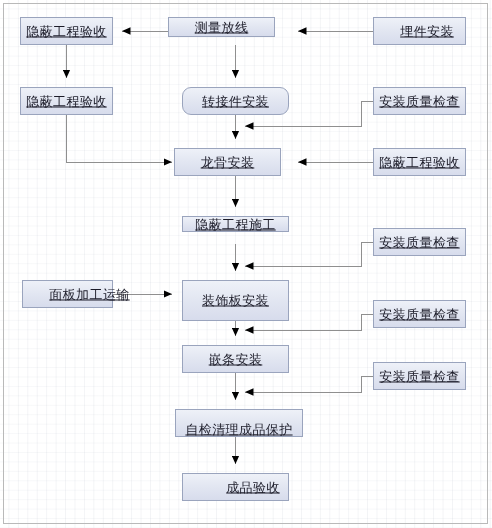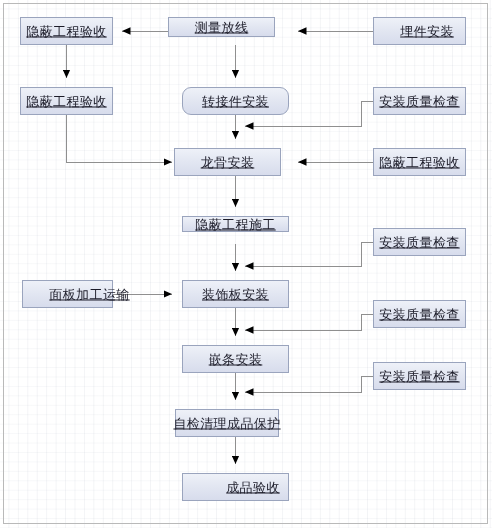--- a/index.html
+++ b/index.html
@@ -150,33 +150,33 @@
       </div>
       <div class="node" style="left: 182px; top: 216px; width: 107px; height: 16px;">
         <span class="node-label">隐蔽工程施工</span>
       </div>
       <div class="node" style="left: 373px; top: 228px; width: 93px; height: 28px;">
         <span class="node-label">安装质量检查</span>
       </div>
       <div class="node" style="left: 22px; top: 280px; width: 91px; height: 28px; padding-left: 44px;">
         <span class="node-label">面板加工运输</span>
       </div>
-      <div class="node" style="left: 182px; top: 280px; width: 107px; height: 28px;">
+      <div class="node" style="left: 182px; top: 280px; width: 107px; height: 41px;">
         <span class="node-label">装饰板安装</span>
       </div>
       <div class="node" style="left: 373px; top: 300px; width: 93px; height: 28px;">
         <span class="node-label">安装质量检查</span>
       </div>
       <div class="node" style="left: 182px; top: 345px; width: 107px; height: 28px;">
         <span class="node-label">嵌条安装</span>
       </div>
       <div class="node" style="left: 373px; top: 362px; width: 93px; height: 28px;">
         <span class="node-label">安装质量检查</span>
       </div>
-      <div class="node" style="left: 175px; top: 409px; width: 104px; height: 28px;">
+      <div class="node" style="left: 175px; top: 409px; width: 128px; height: 28px; align-items: flex-end;">
         <span class="node-label">自检清理成品保护</span>
       </div>
       <div class="node" style="left: 182px; top: 473px; width: 107px; height: 28px; padding-left: 35px;">
         <span class="node-label">成品验收</span>
       </div>
     </div>
 
 </div>
 
 </body></html>

